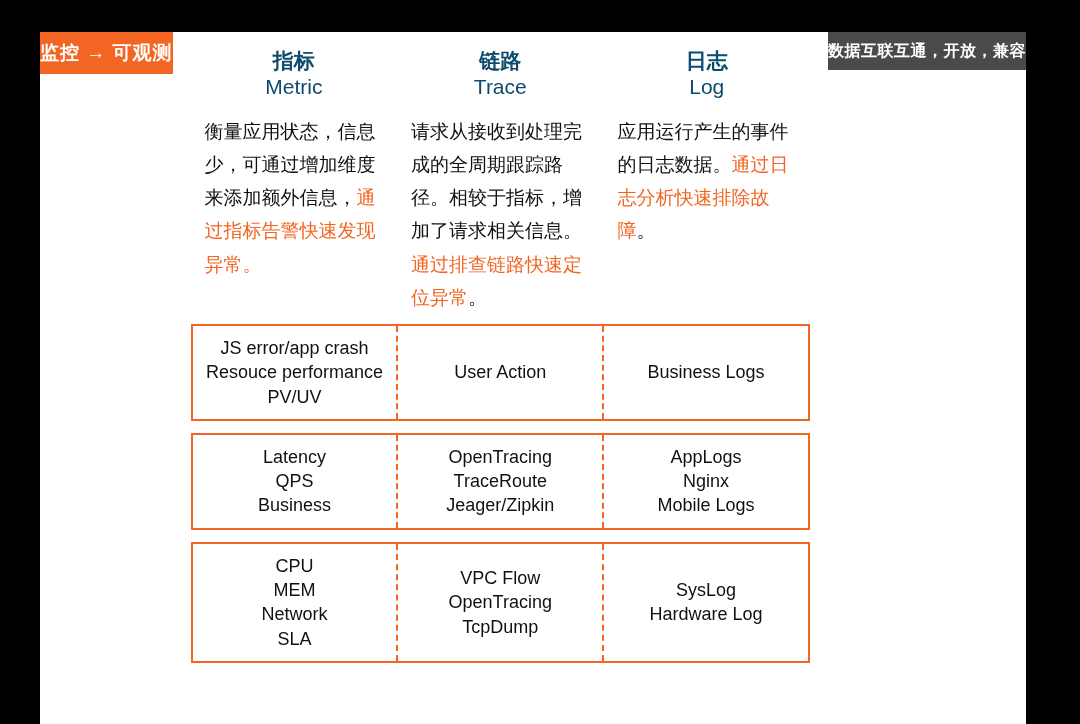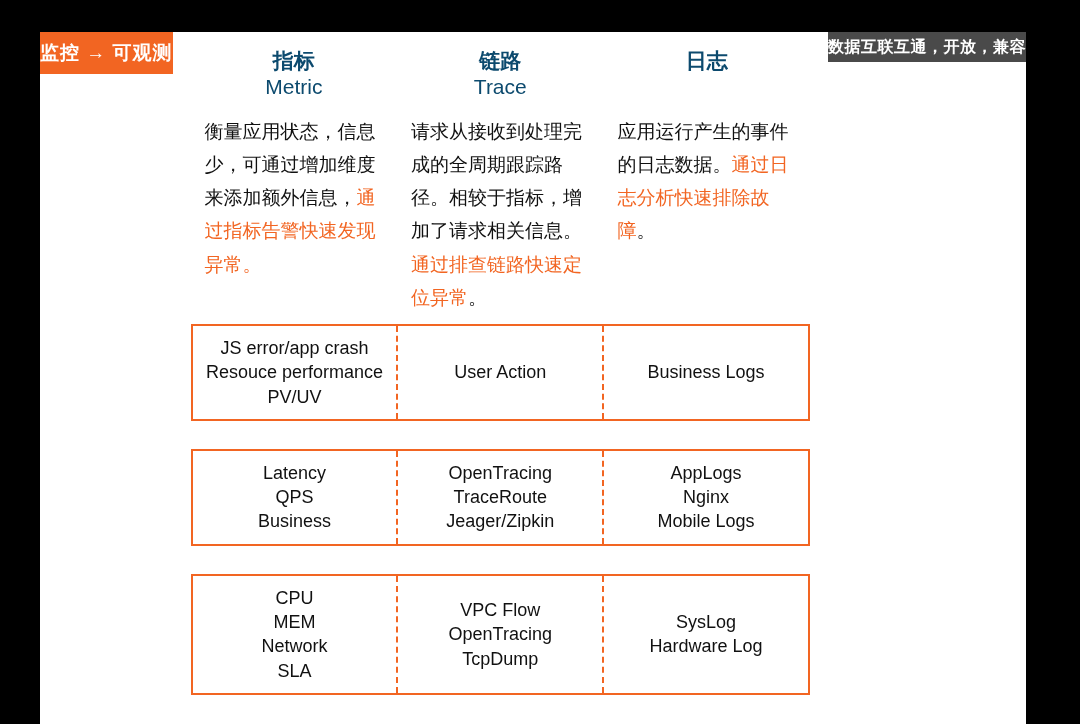--- a/index.html
+++ b/index.html
@@ -31,21 +31,21 @@
     display: flex;
     align-items: center;
     justify-content: center;
     font-size: 19px;
     font-weight: bold;
     letter-spacing: 1px;
   }
   .footer-bar {
     background: #4a4a4a;
     color: #ffffff;
-    height: 30px;
+    height: 38px;
     display: flex;
     align-items: center;
     justify-content: center;
     font-size: 16px;
     font-weight: bold;
     letter-spacing: 0.5px;
   }
   .body-area {
     flex: 1;
     display: flex;
@@ -87,21 +87,21 @@
     box-sizing: border-box;
     text-align: left;
   }
   .col-desc .hl {
     color: #f26522;
   }
   .rows {
     margin-top: 10px;
     display: flex;
     flex-direction: column;
-    gap: 28px;
+    gap: 12px;
     padding-bottom: 6px;
   }
   .row-box {
     border: 2px solid #f26522;
     display: flex;
     position: relative;
     background: #ffffff;
   }
   .cell {
     flex: 1;
@@ -137,20 +137,21 @@
       <div class="col-head">
         <span class="cn">指标</span>
         <span class="en">Metric</span>
       </div>
       <div class="col-head">
         <span class="cn">链路</span>
         <span class="en">Trace</span>
       </div>
       <div class="col-head">
         <span class="cn">日志</span>
+        <span class="en">Log</span>
       </div>
     </div>
 
     <div class="columns-desc">
       <div class="col-desc">
         <span>衡量应用状态，信息少，可通过增加维度来添加额外信息，</span><span class="hl">通过指标告警快速发现异常</span><span class="hl">。</span>
       </div>
       <div class="col-desc">
         <span>请求从接收到处理完成的全周期跟踪路径。相较于指标，增加了请求相关信息。</span><span class="hl">通过排查链路快速定位异常</span><span>。</span>
       </div>

